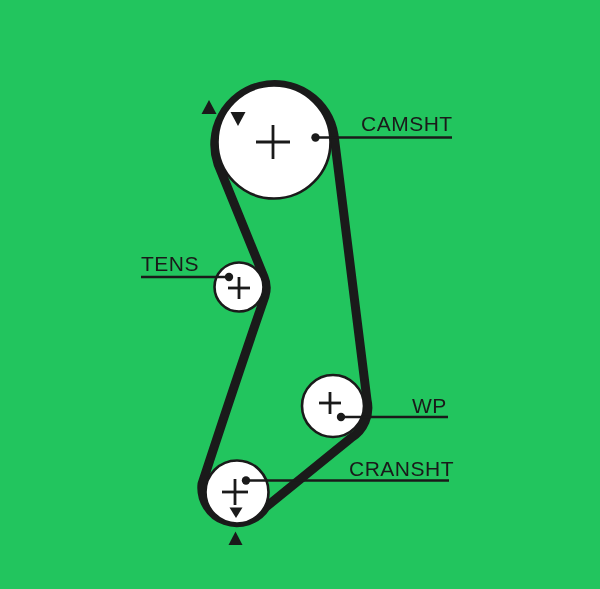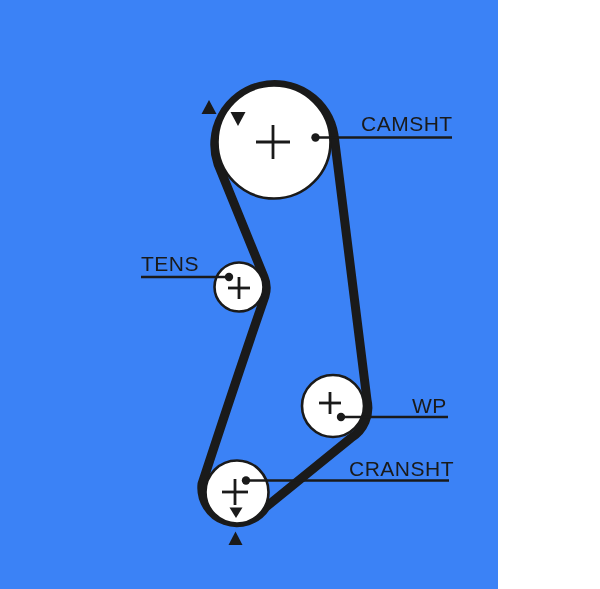--- a/index.html
+++ b/index.html
@@ -2,23 +2,23 @@
 <html><head>
 <meta charset="utf-8">
 <style>
   html, body {
     margin: 0;
     padding: 0;
     background: #ffffff;
   }
   #stage {
     position: relative;
-    width: 498px;
+    width: 600px;
     height: 589px;
-    background: #3b82f6;
+    background: #22c55e;
     overflow: hidden;
     font-family: "Liberation Sans", sans-serif;
   }
   svg { display: block; }
   .label-text {
     font-family: "Liberation Sans", sans-serif;
     font-size: 21px;
     fill: #1a1a1a;
     letter-spacing: 0.5px;
   }

